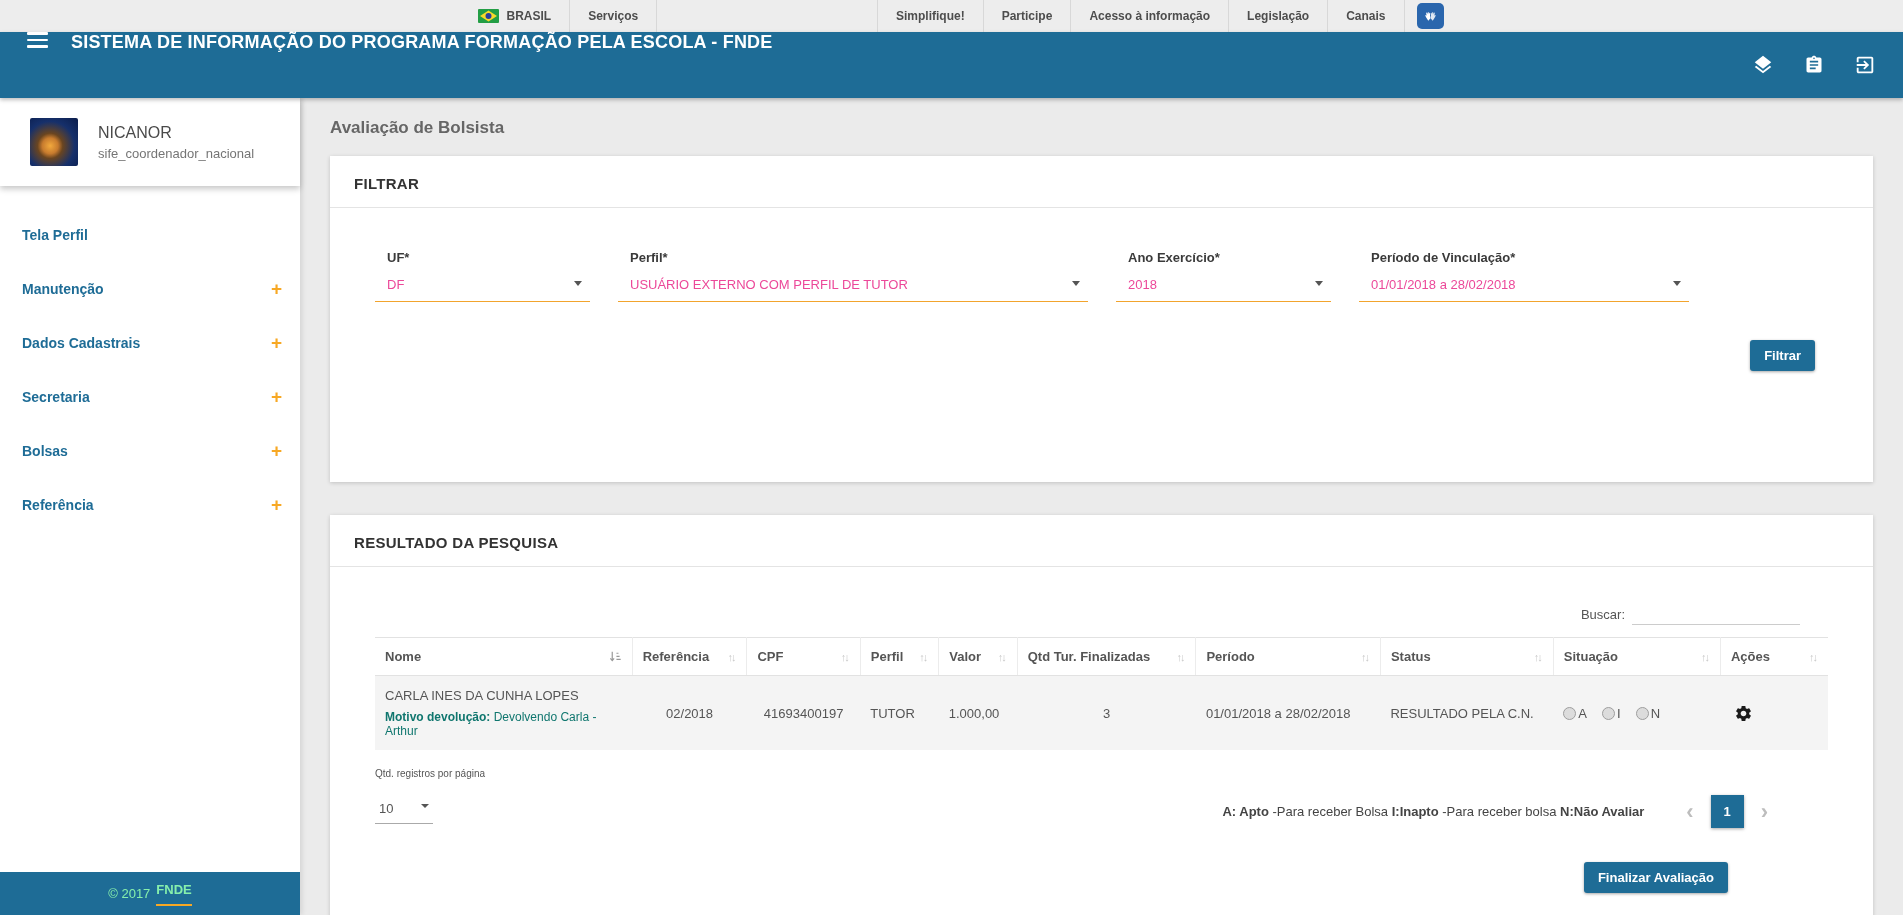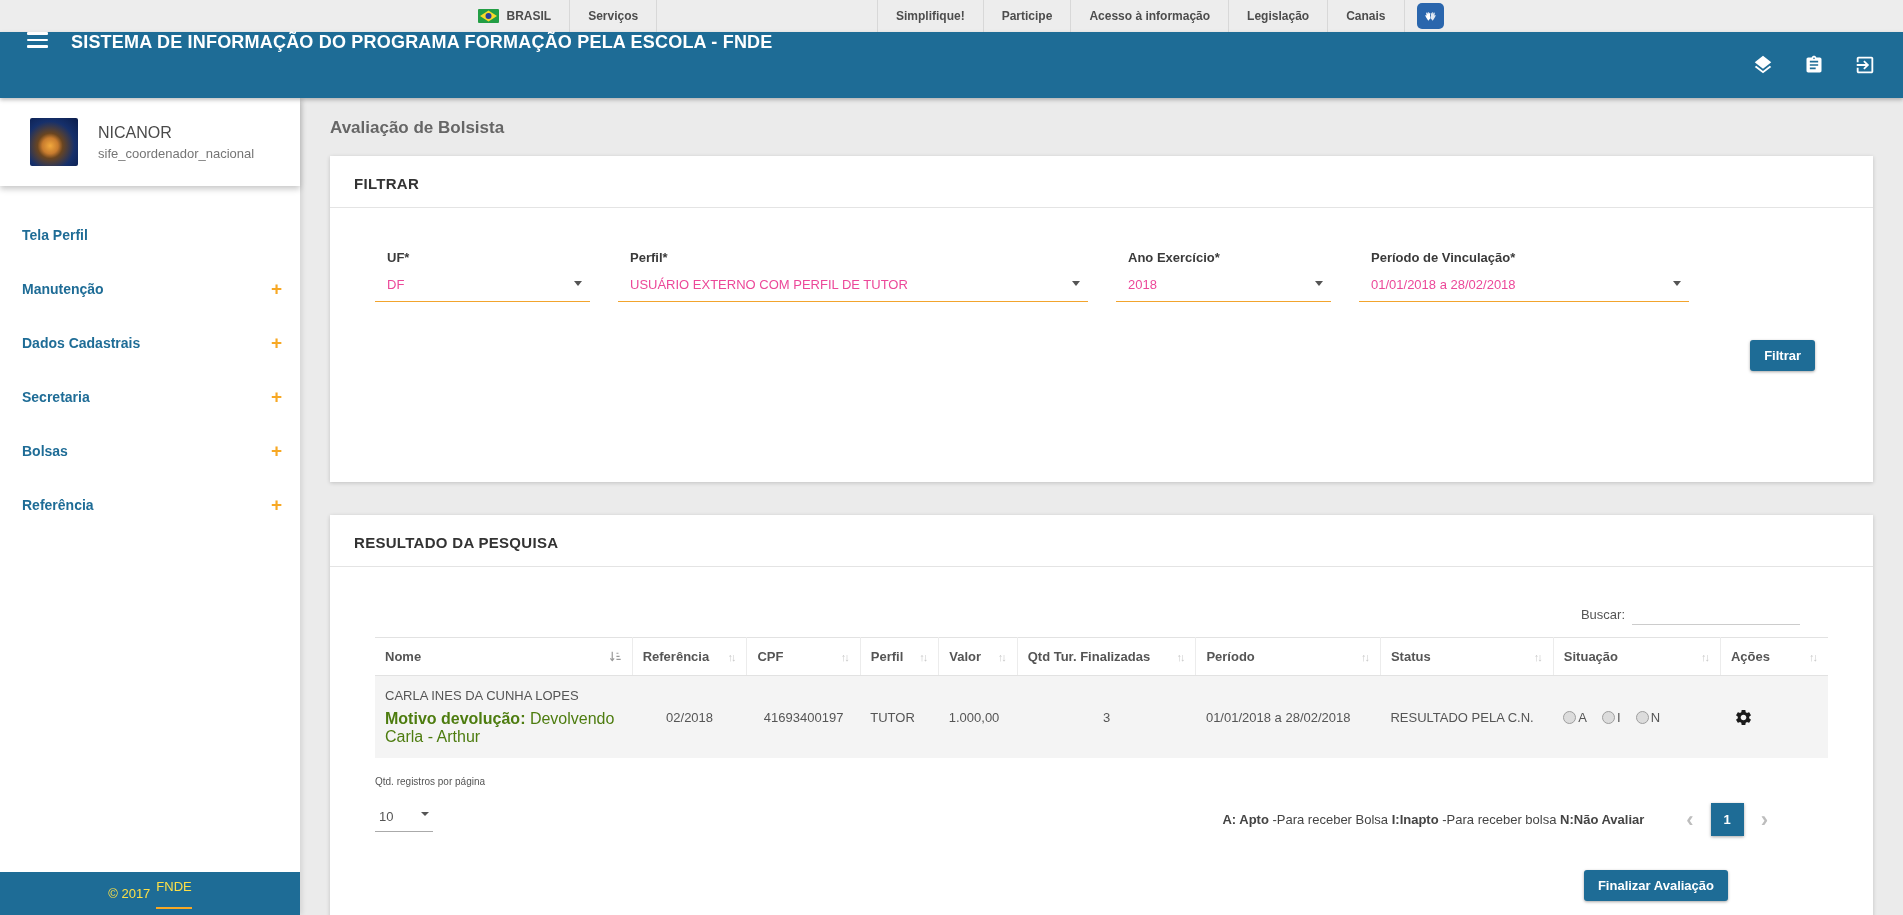--- a/index.html
+++ b/index.html
@@ -44,22 +44,22 @@
             background:radial-gradient(circle at 42% 58%, #f2a93d 0%, #c77b2e 20%, #6a4520 32%, #16306b 62%, #0a1c4a 100%); }
   .user-info { margin-left:20px; overflow:hidden; }
   .user-name { font-size:16px; color:#4a4a4a; }
   .user-role { font-size:13px; color:#757575; margin-top:4px; }
   .nav { padding-top:22px; }
   .nav-item { display:flex; align-items:center; justify-content:space-between;
               padding:0 18px 0 22px; height:54px; cursor:pointer;
               color:#1e6c96; font-weight:bold; font-size:14px; }
   .plus { color:#f7a824; font-size:19px; font-weight:bold; }
   .side-footer { position:absolute; bottom:0; left:0; width:100%; height:43px; background:#1e6c96;
-                 color:#fde047; display:flex; align-items:center; justify-content:center; font-size:13px; gap:6px; }
-  .brand { font-weight:normal; border-bottom:2px solid #f7a824; padding-bottom:13px; cursor:pointer; }
+                 color:#86efac; display:flex; align-items:center; justify-content:center; font-size:13px; gap:6px; }
+  .brand { font-weight:bold; border-bottom:2px solid #f7a824; padding-bottom:7px; cursor:pointer; }
 
   
   .main { flex:1; padding:20px 30px 0; overflow:hidden; }
   .page-title { font-size:17px; font-weight:bold; color:#666; }
   .card { background:#fff; box-shadow:0 1px 4px rgba(0,0,0,.18); margin-top:18px; }
   .card-header { padding:19px 24px 15px; font-size:15px; font-weight:bold; color:#333;
                  border-bottom:1px solid #e4e4e4; letter-spacing:.3px; }
 
   
   .filter-card { height:326px; }
@@ -82,21 +82,21 @@
   .search-input { border:none; border-bottom:1px solid #ccc; width:168px; height:20px; font-size:13px;
                   outline:none; background:transparent; font-family:inherit; }
   table { width:100%; border-collapse:collapse; margin-top:12px; table-layout:fixed; }
   thead th { font-size:13px; color:#555; text-align:left; padding:11px 10px;
              border-top:1px solid #e2e2e2; border-bottom:1px solid #e2e2e2; border-right:1px solid #ececec; }
   thead th:last-child { border-right:none; }
   .th-flex { display:flex; align-items:center; justify-content:space-between; gap:4px; }
   .sort-glyph { color:#c9c9c9; font-size:11px; letter-spacing:-2px; font-weight:normal; flex:none; padding-right:2px; }
   tbody td { font-size:13px; color:#555; padding:12px 10px; background:#f4f4f4; vertical-align:middle; }
   .tc { text-align:center; }
-  .motivo { margin-top:7px; font-size:16px; color:#4d7c0f; }
+  .motivo { margin-top:7px; font-size:12px; color:#0f766e; }
   .radio-group { display:flex; align-items:center; gap:15px; }
   .radio-opt { display:flex; align-items:center; gap:2px; font-size:13px; color:#555; }
   input[type=radio] { appearance:none; -webkit-appearance:none; width:13px; height:13px; border-radius:50%;
                       border:1px solid #9e9e9e; background:#dcdcdc; margin:0; cursor:pointer; }
   .gear-btn { background:none; border:none; padding:0 0 0 4px; cursor:pointer; display:flex; }
 
   .perpage-label { font-size:10px; color:#555; margin-top:18px; }
   .bottom-row { display:flex; align-items:center; margin-top:16px; }
   .perpage-select { width:58px; position:relative; border-bottom:1px solid #aaa; padding:2px 16px 7px 4px;
                     font-size:13px; color:#555; cursor:pointer; }

